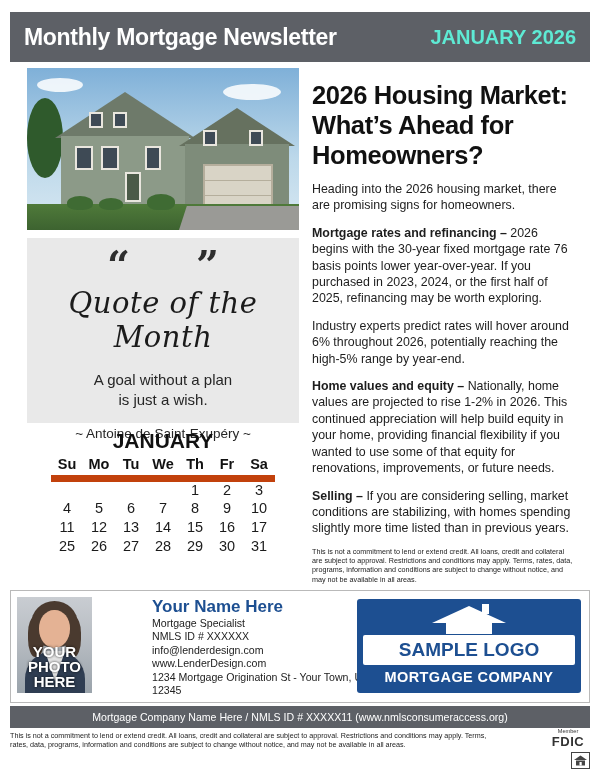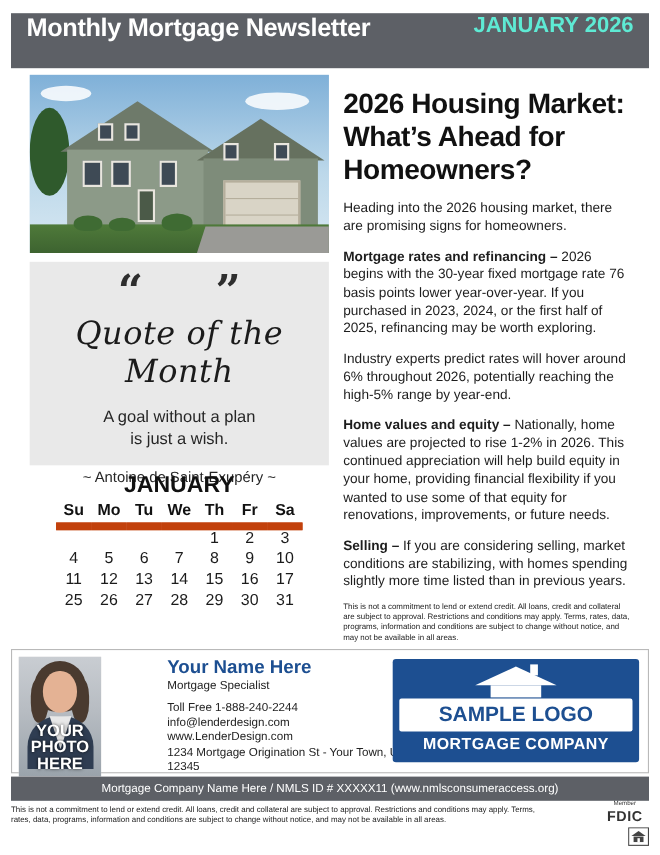--- a/index.html
+++ b/index.html
@@ -15,21 +15,21 @@
     overflow: hidden;
   }
 
   
   .header {
     position: absolute;
     left: 10px; top: 12px;
     width: 580px; height: 50px;
     background: #5d6066;
     display: flex;
-    align-items: flex-start;
+    align-items: center;
     justify-content: space-between;
     padding: 0 14px;
   }
   .header-title {
     color: #ffffff;
     font-size: 23px;
     font-weight: bold;
     letter-spacing: -0.3px;
   }
   .header-date {
@@ -182,21 +182,21 @@
   
   .agent-card {
     position: absolute;
     left: 10px; top: 590px;
     width: 580px; height: 113px;
     background: #ffffff;
     border: 1px solid #b9b9b9;
   }
   .photo-box {
     position: absolute; left: 6px; top: 6px;
-    width: 75px; height: 109px;
+    width: 75px; height: 96px;
     background: #d8d8d8;
     overflow: hidden;
   }
   .photo-face {
     position: absolute; inset: 0;
     background: linear-gradient(180deg,#c9cdd2 0%, #b7bcc2 45%, #9aa3ab 100%);
   }
   .ph-hair { position:absolute; left:14px; top:4px; width:47px; height:46px; background:#4a3a2f; border-radius:50% 50% 42% 42%; }
   .ph-face { position:absolute; left:22px; top:13px; width:31px; height:38px; background:#e4b294; border-radius:48% 48% 50% 50%; }
   .ph-hair2 { position:absolute; left:11px; top:20px; width:16px; height:40px; background:#4a3a2f; border-radius:40% 20% 45% 45%; }
@@ -413,21 +413,21 @@
         <div class="ph-face"></div>
         <div class="ph-body"></div>
         <div class="ph-shirt"></div>
       </div>
       <div class="photo-label">YOUR PHOTO HERE</div>
     </div>
 
     <div class="agent-info">
       <div class="agent-name">Your Name Here</div>
       <div class="agent-line">Mortgage Specialist</div>
-      <div class="agent-line agent-gap">Toll Free 1-888-240-2244</div>
+      <div class="agent-line">NMLS ID # XXXXXX</div>
       <div class="agent-line">info@lenderdesign.com</div>
       <div class="agent-line">www.LenderDesign.com</div>
       <div class="agent-line">1234 Mortgage Origination St - Your Town, US 12345</div>
     </div>
 
     <div class="logo-box">
       <div class="logo-blue"></div>
       <div class="logo-house">
         <div class="lh-chim"></div>
         <div class="lh-roof"></div>

